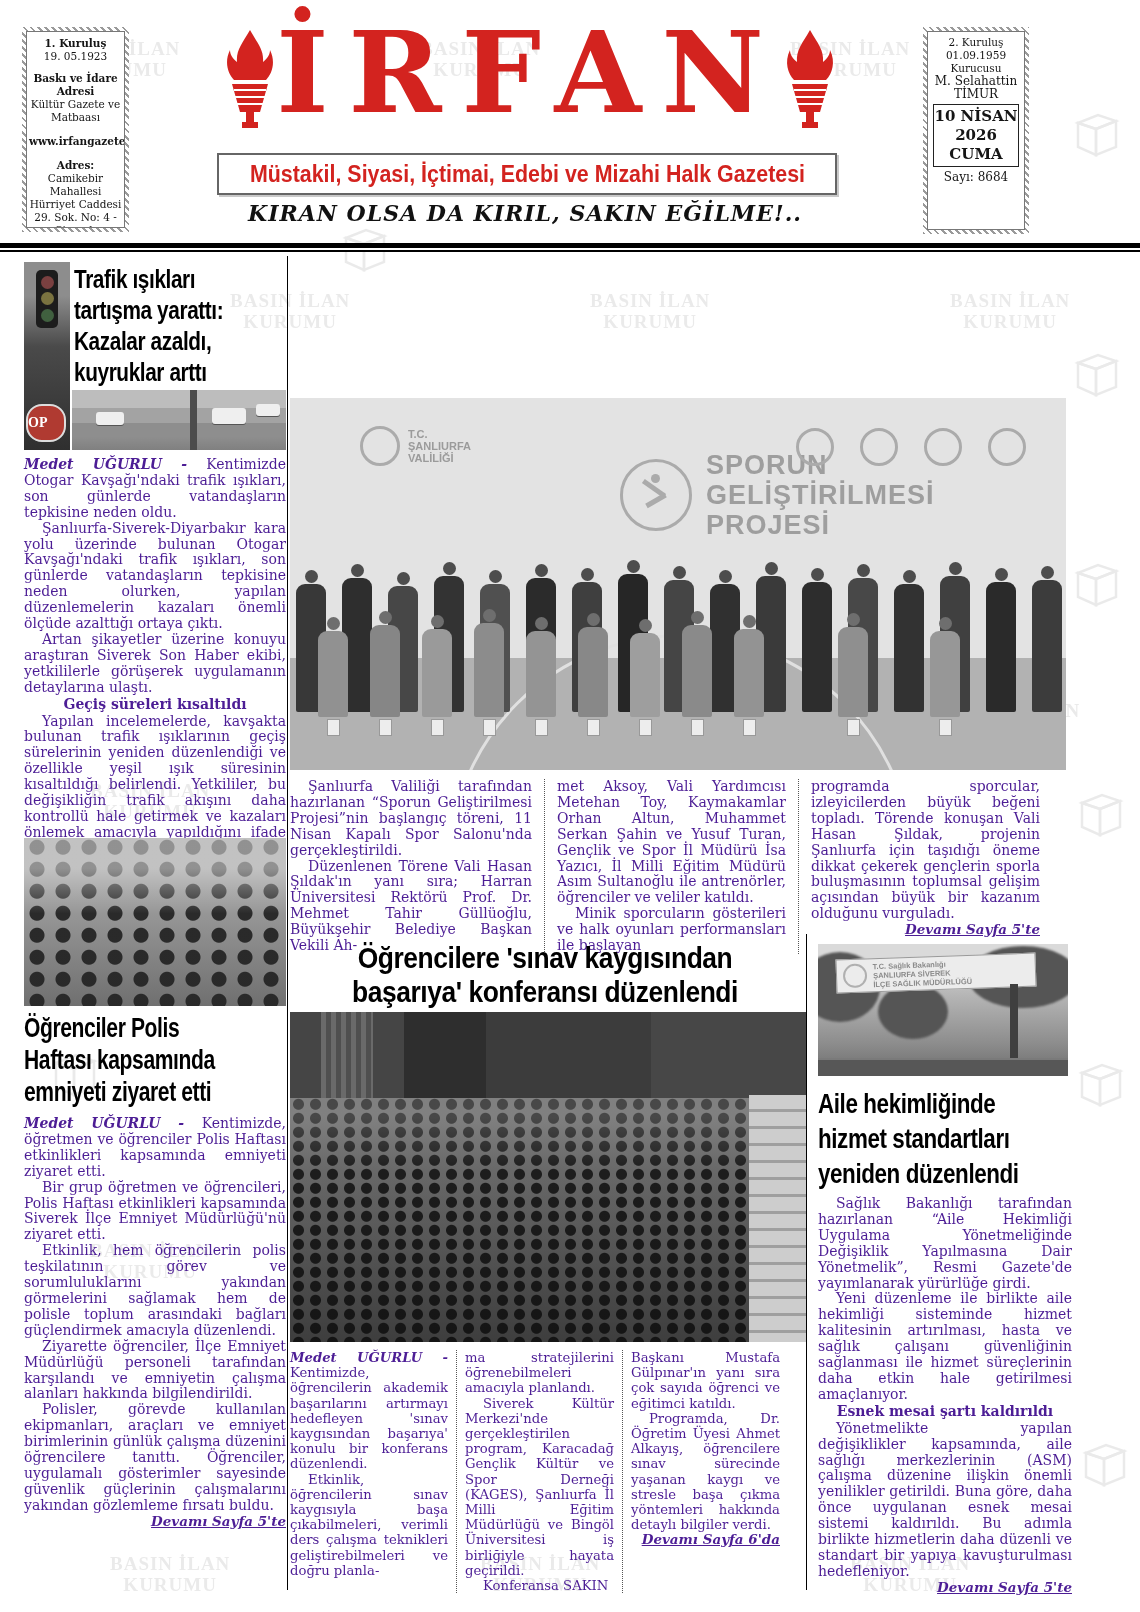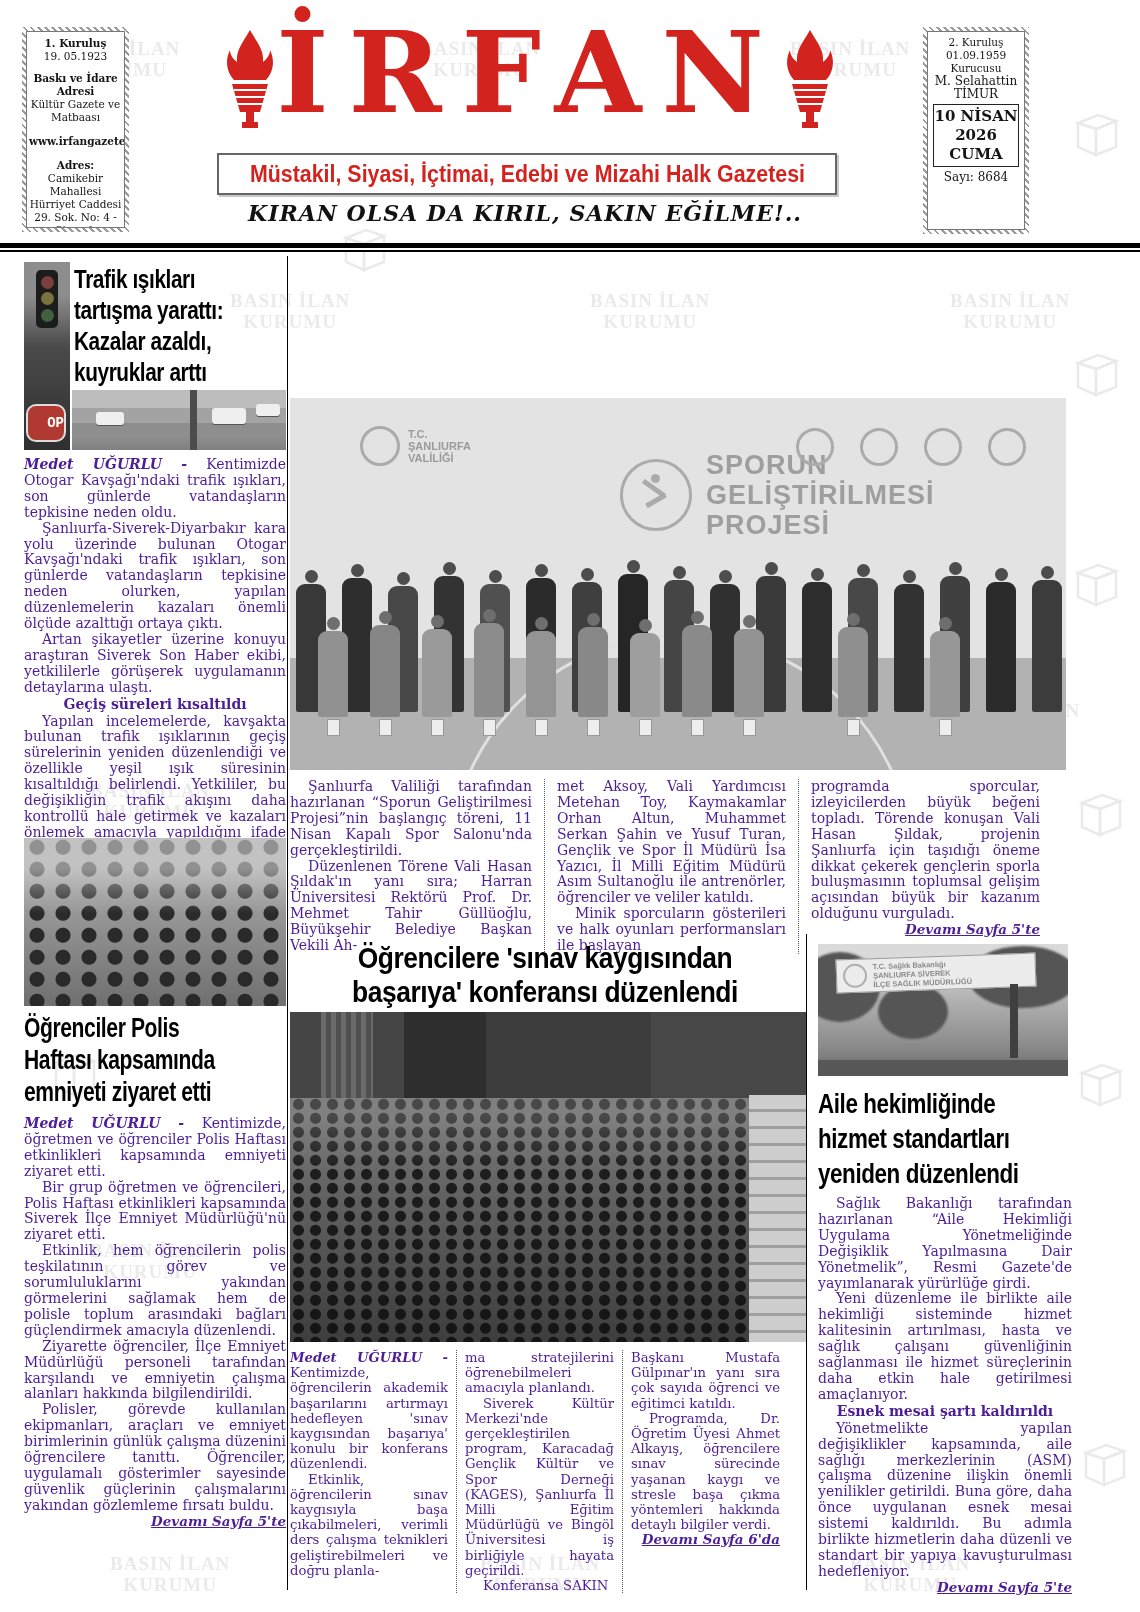--- a/index.html
+++ b/index.html
@@ -65,22 +65,22 @@
 
   
   .photo{position:absolute;overflow:hidden;background:#b5b5b5;}
   
   .ph-traffic{background:linear-gradient(180deg,#8d8d8d 0 18%,#4a4a4a 45%,#2f2f2f);}
   .tl-housing{position:absolute;left:12px;top:8px;width:22px;height:58px;background:#1c1c1c;
               border-radius:5px;display:flex;flex-direction:column;align-items:center;
               justify-content:space-around;padding:4px 0;box-sizing:border-box;}
   .tl-housing i{width:13px;height:13px;border-radius:50%;display:block;}
   .stop-sign{position:absolute;left:2px;bottom:8px;width:36px;height:34px;background:#b03a31;
-             border:2px solid #ddd;border-radius:10px;color:#fff;font-family:Liberation Mono, monospace;
-             font-weight:bold;font-size:14px;display:flex;align-items:center;justify-content:flex-end;}
+             border:2px solid #ddd;border-radius:16px;color:#fff;font-family:Liberation Serif, serif;
+             font-weight:bold;font-size:14px;display:flex;align-items:center;justify-content:flex-start;}
   
   .ph-road{background:linear-gradient(180deg,#bdbdbd 0 30%,#a3a3a3 30% 55%,#8e8e8e 55% 78%,#808080);}
   .van{position:absolute;background:#efefef;border-radius:3px;box-shadow:0 1px 0 #555;}
   .trunk{position:absolute;width:7px;background:#4c4c4c;}
   
   .ph-crowd{background-color:#969696;
     background-image:radial-gradient(circle at 50% 42%,#2a2a2a 0 7px,rgba(0,0,0,0) 8px);
     background-size:26px 22px;}
   .ph-crowd .haze{position:absolute;inset:0;background:linear-gradient(180deg,rgba(230,230,230,.55) 0 18%,rgba(120,120,120,0) 45%,rgba(40,40,40,.35) 100%);}
   

